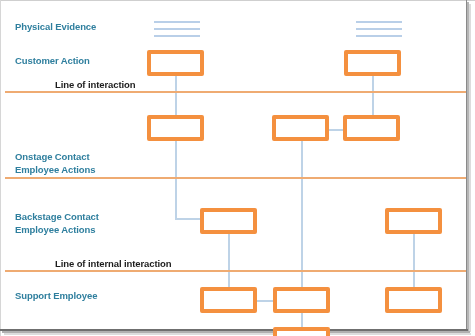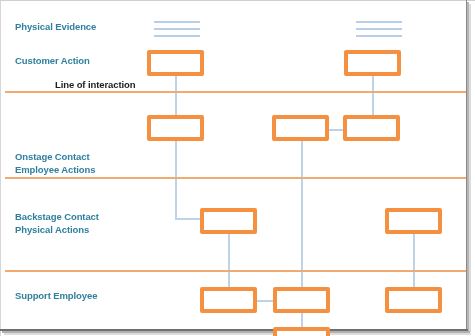--- a/index.html
+++ b/index.html
@@ -105,21 +105,21 @@
   <div class="canvas">
 
     <div class="row-label" style="left:14px; top:4px;">Physical Evidence</div>
 
     <div class="row-label" style="left:14px; top:38px;">Customer Action</div>
 
     <div class="row-label" style="left:14px; top:97px;margin-top:37px;">Onstage Contact
 Employee Actions</div>
 
     <div class="row-label" style="left:14px; top:194px;">Backstage Contact
-Physical Actions</div>
+Employee Actions</div>
 
     <div class="row-label" style="left:14px; top:273px;">Support Employee</div>
 
     <div class="evidence" style="left:153px; top:4px; width:46px; height:18px;">
       <div class="ev-line" style="top:0px;"></div>
       <div class="ev-line" style="top:7px;"></div>
       <div class="ev-line" style="top:14px;"></div>
     </div>
 
     <div class="evidence" style="left:355px; top:4px; width:46px; height:18px;">
@@ -145,20 +145,21 @@
 
     <div class="conn-h" style="left:254px; top:283px; width:22px;"></div>
 
     <div class="conn-v" style="left:300px; top:295px; height:16px;"></div>
 
     <div class="divider-label" style="left:8px; top:62px;">Line of interaction</div>
     <div class="divider-rule" style="left:4px; top:74px; width:461px;"></div>
 
     <div class="divider-rule" style="left:4px; top:160px; width:461px;"></div>
 
+    <div class="divider-label" style="left:8px; top:241px;">Line of internal interaction</div>
     <div class="divider-rule" style="left:4px; top:253px; width:461px;"></div>
 
     <div class="pbox" style="left:146px; top:33px; width:57px; height:26px;"></div>
     <div class="pbox" style="left:343px; top:33px; width:57px; height:26px;"></div>
 
     <div class="pbox" style="left:146px; top:98px; width:57px; height:26px;"></div>
     <div class="pbox" style="left:271px; top:98px; width:57px; height:26px;"></div>
     <div class="pbox" style="left:342px; top:98px; width:57px; height:26px;"></div>
 
     <div class="pbox" style="left:199px; top:191px; width:57px; height:26px;"></div>

